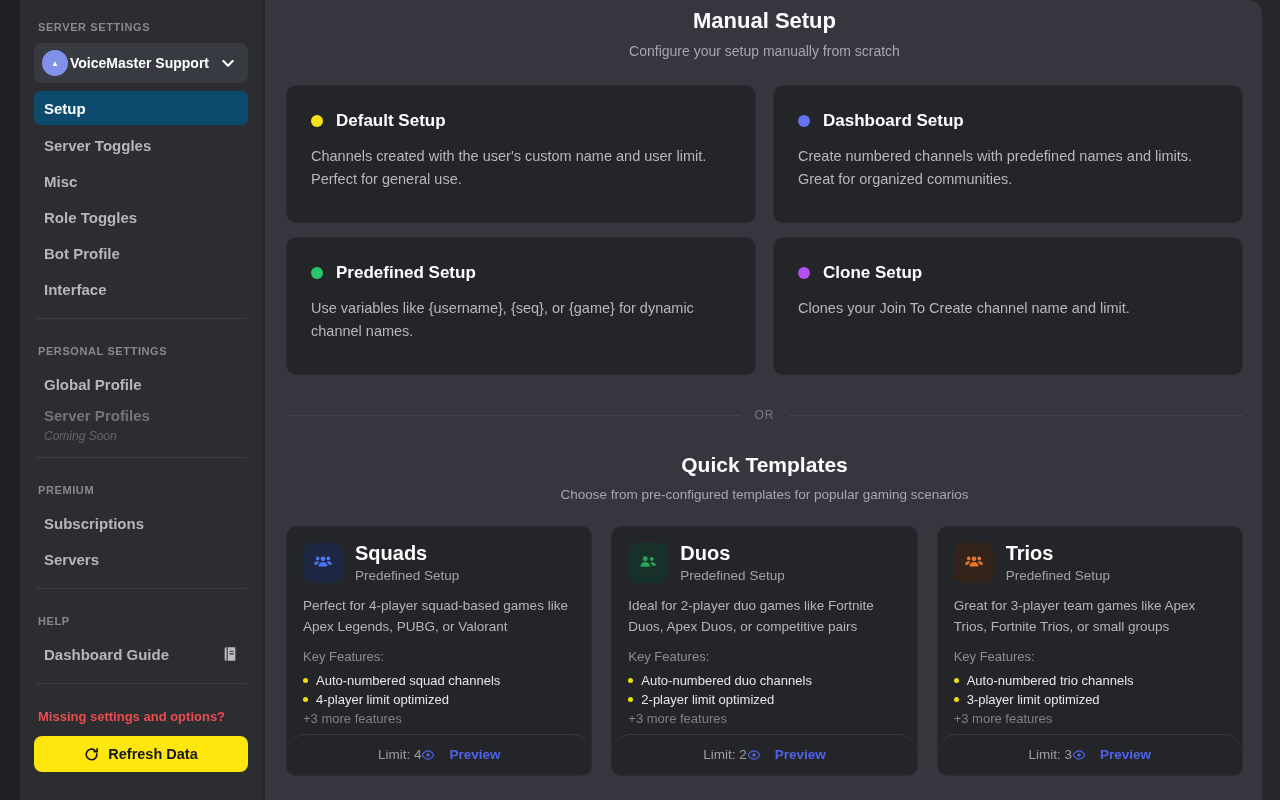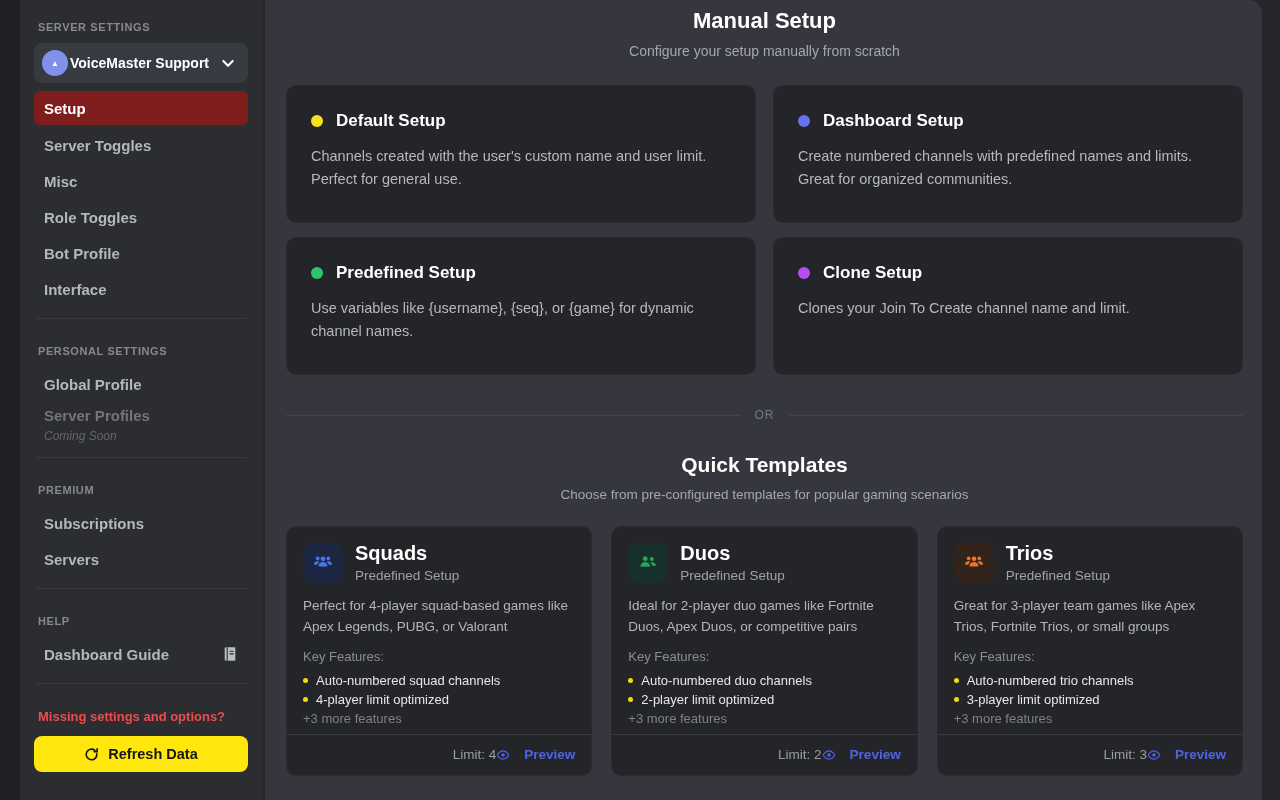--- a/index.html
+++ b/index.html
@@ -45,21 +45,21 @@
   }
   .chev { display:flex; align-items:center; }
   .nav { margin-top:8px; display:flex; flex-direction:column; }
   .nav-item {
     height:36px; display:flex; align-items:center;
     padding:0 10px; border-radius:6px;
     font-size:15px; font-weight:600; color:#b4b7bc;
     cursor:pointer;
   }
   .nav-item.active {
-    height:34px; background:#7f1d1d; color:#fff; font-weight:700;
+    height:34px; background:#0c4a6e; color:#fff; font-weight:700;
     margin-bottom:2px;
   }
   .nav-item.disabled { color:#737579; height:26px; }
   .coming-soon {
     padding:0 10px; font-size:12px; font-style:italic;
     color:#64666b; height:18px; line-height:16px;
   }
   .divider { border:none; border-top:1px solid #3a3c42; margin:11px 2px; }
   .mt14 { margin-top:14px; }
   .guide-row { justify-content:space-between; }
@@ -148,21 +148,21 @@
   .features { list-style:none; margin-top:7px; }
   .features li {
     display:flex; align-items:center; gap:8px;
     color:#e6e7e9; font-size:13px; line-height:19px;
   }
   .bullet { width:5px; height:5px; border-radius:50%; background:#f2dc0e; flex:0 0 auto; }
   .more { margin-top:2px; color:#7e8186; font-size:13px; }
   .tpl-footer {
     border-top:1px solid #3a3b41;
     padding:12px 16px 13px 16px;
-    display:flex; align-items:center; justify-content:flex-end;
+    display:flex; align-items:center; justify-content:center;border-radius:19px;
   }
   .limit { color:#9b9ea3; font-size:13.5px; }
   .preview {
     color:#4f63e8; font-size:13.5px; font-weight:600;
     display:flex; align-items:center; gap:14px; text-decoration:none; cursor:pointer;
   }
   .eye { display:flex; align-items:center; }
 </style>
 </head>
 <body>

